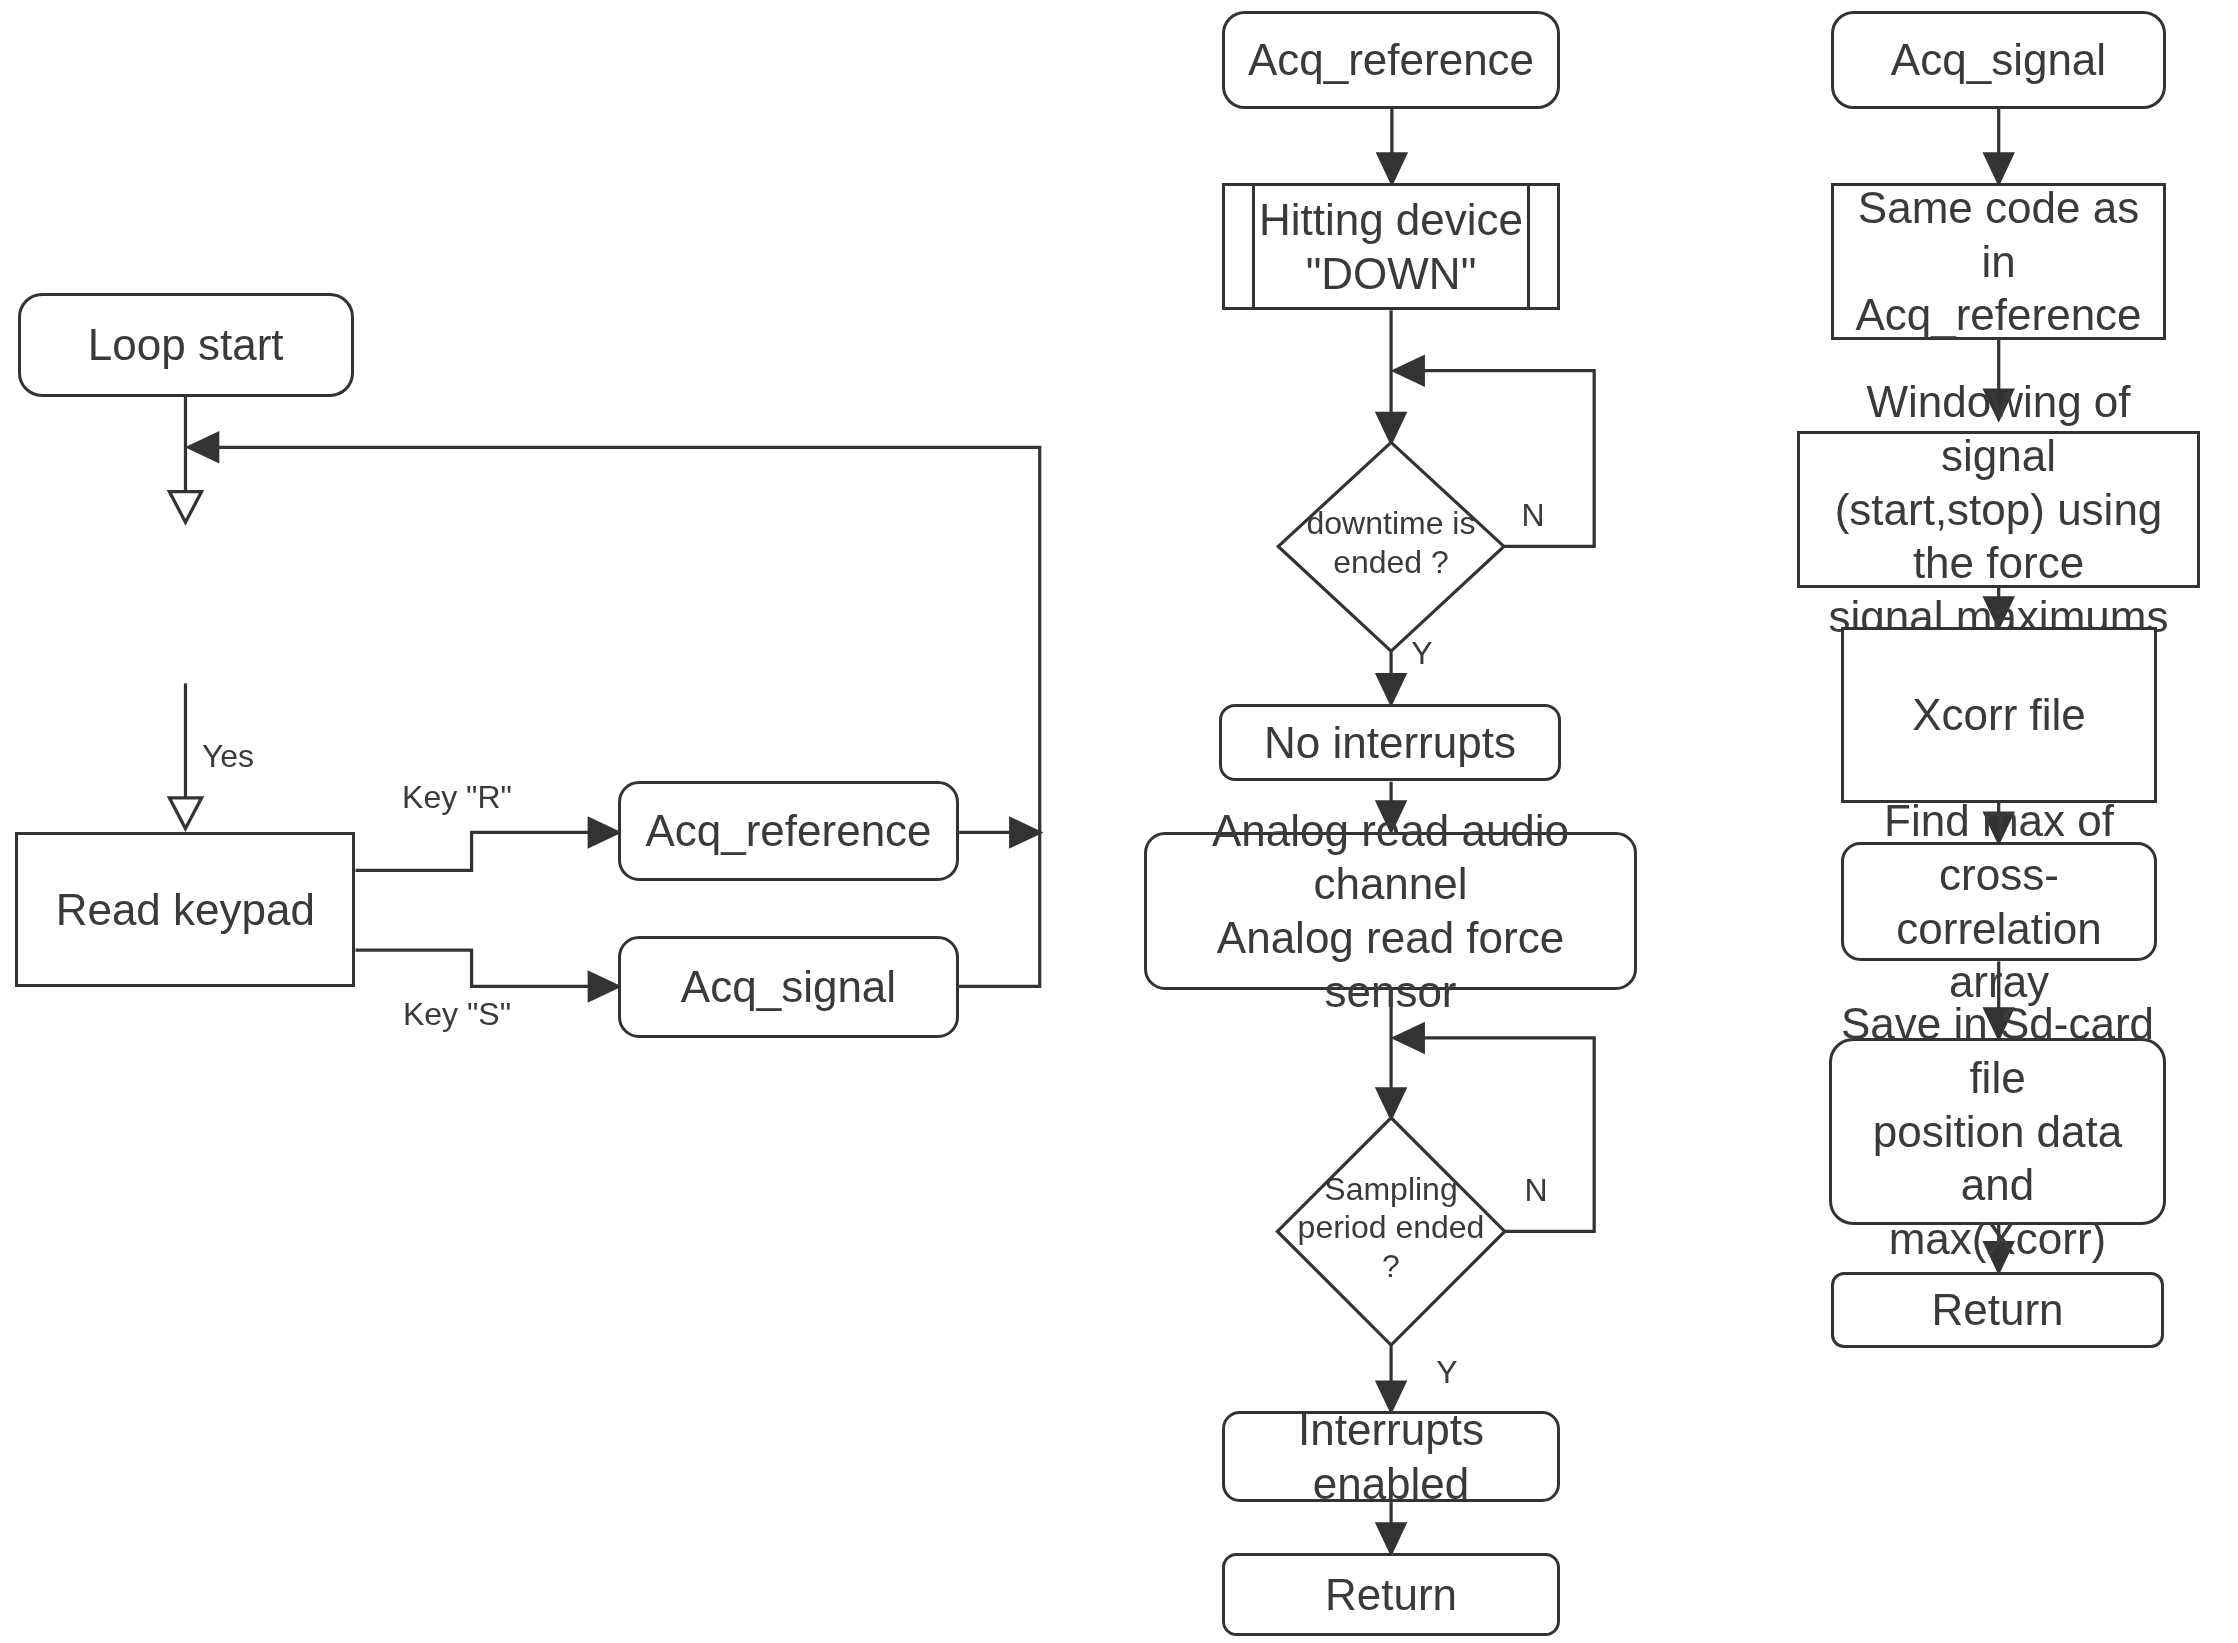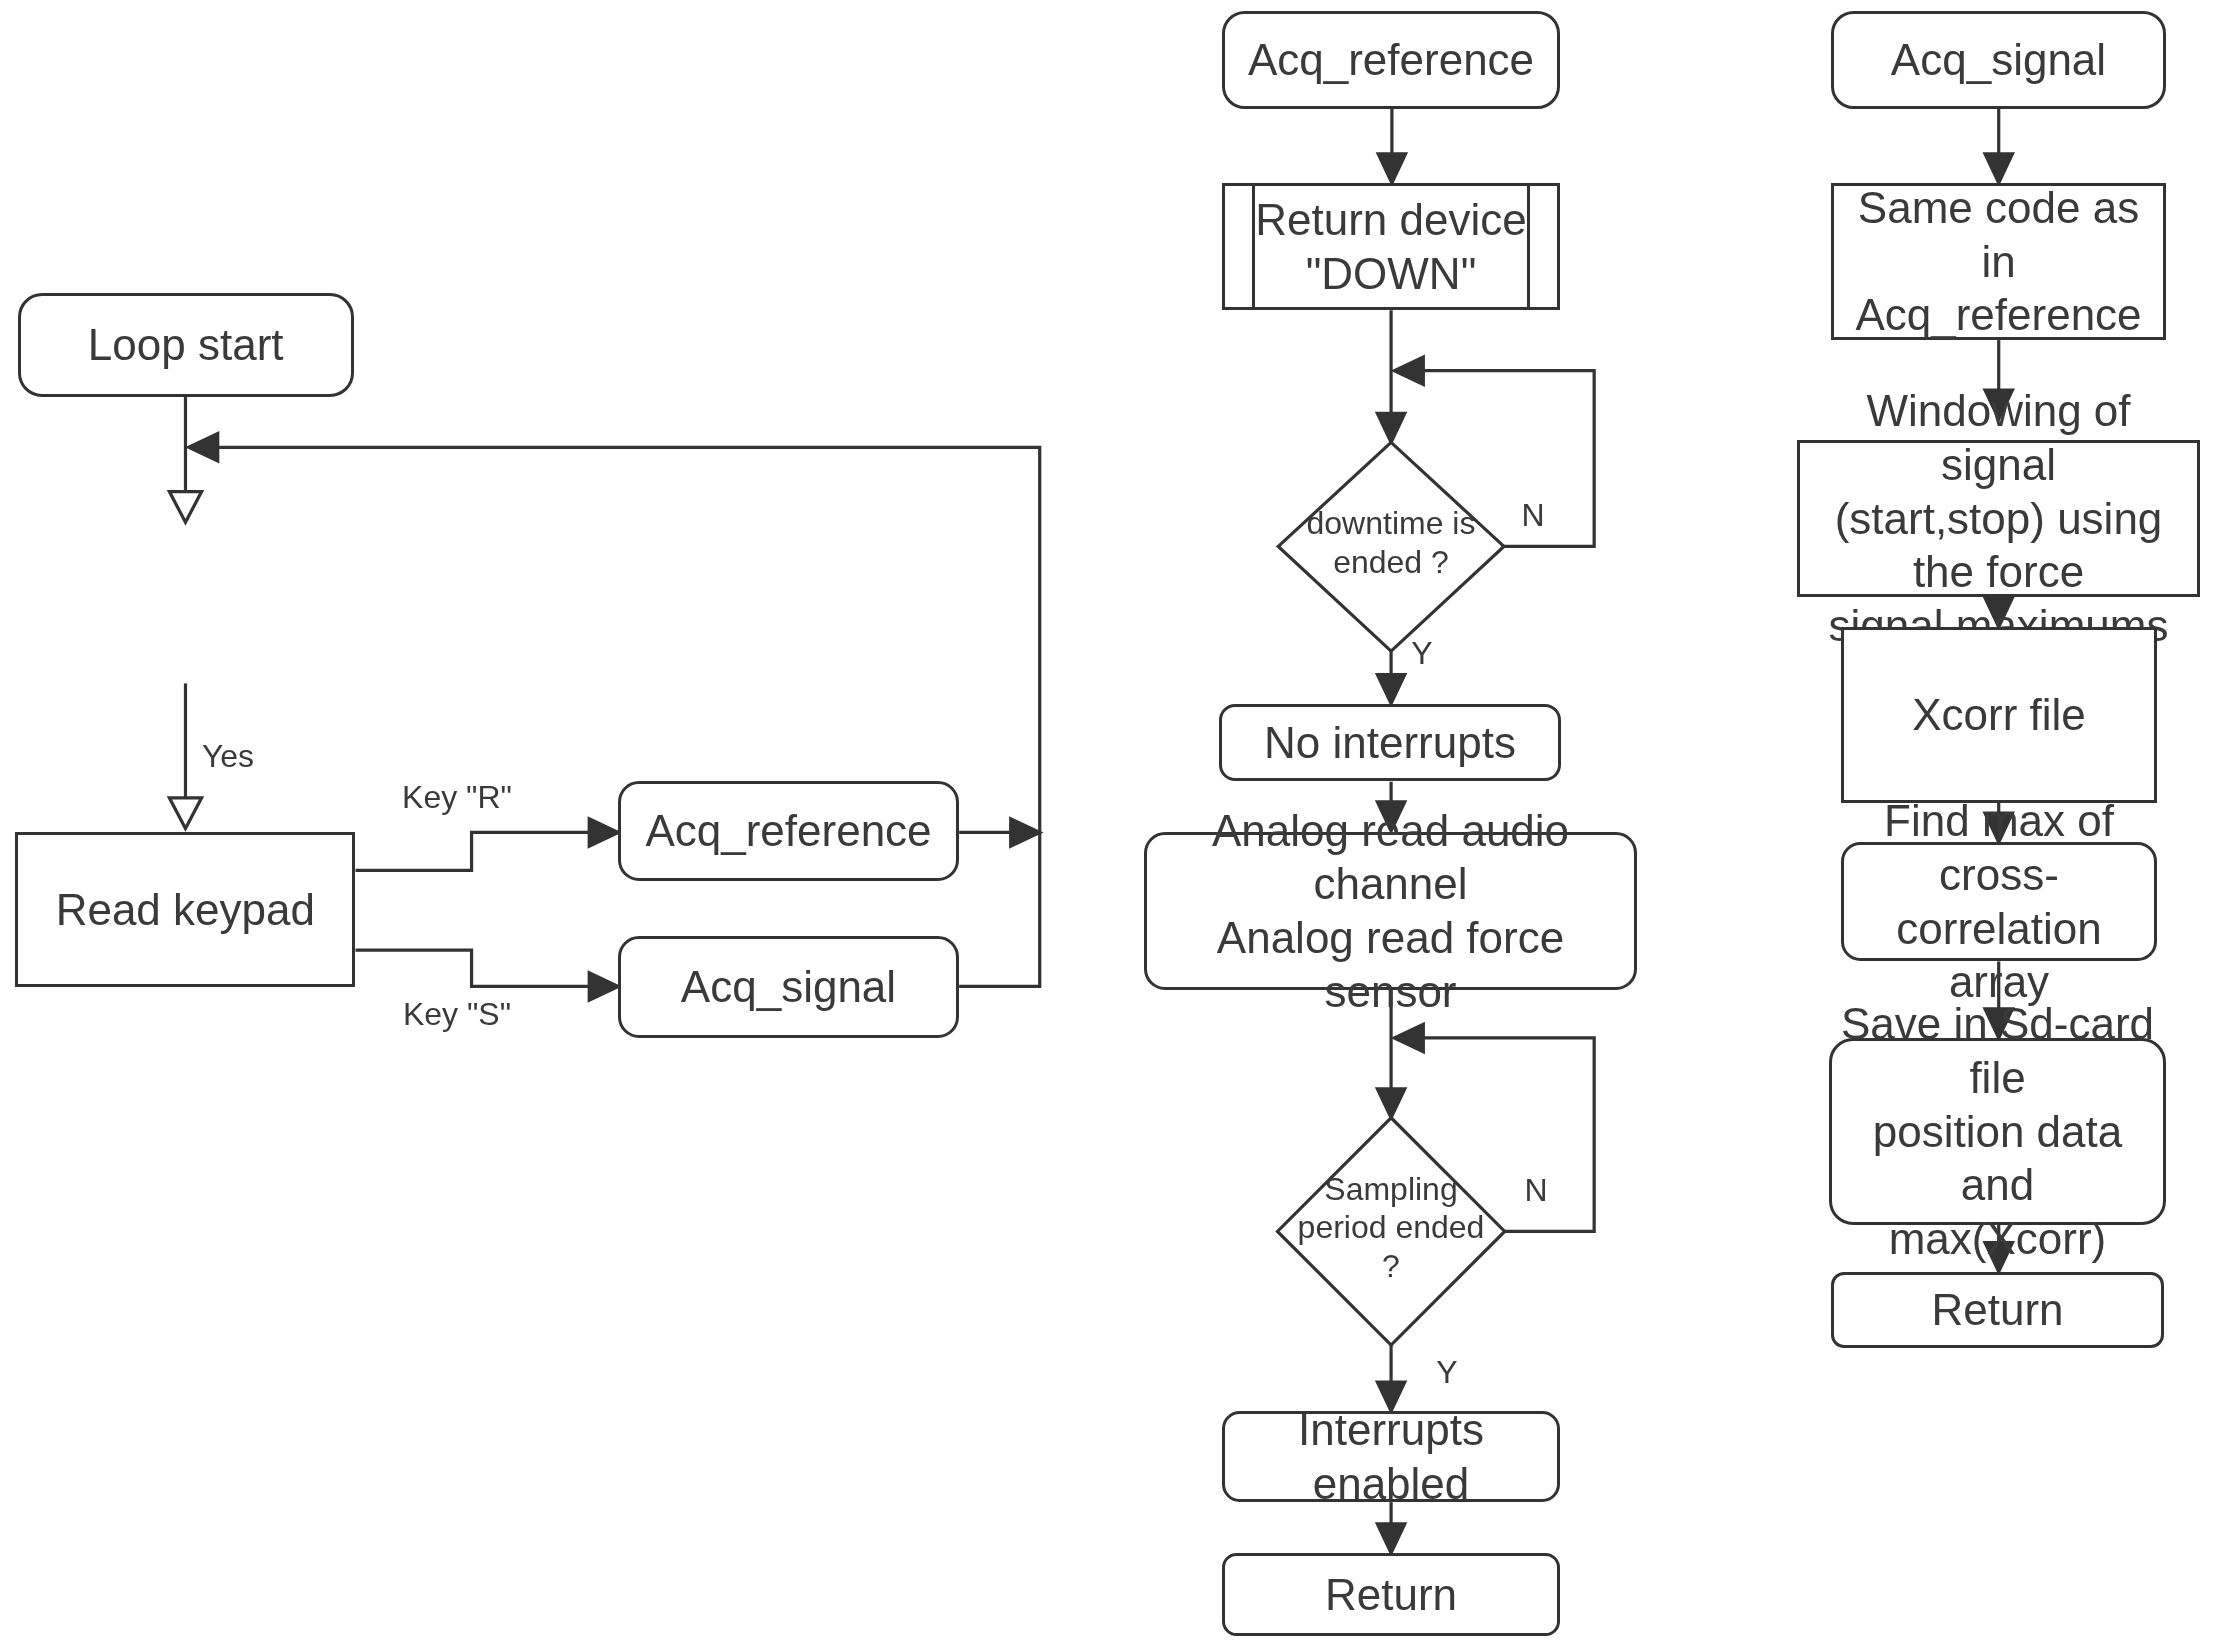--- a/index.html
+++ b/index.html
@@ -39,21 +39,21 @@
   .n-hitting-device::after{right:27px;}
   .n-no-interrupts{left:1219px;top:704px;width:342px;height:77px;border-radius:16px;}
   .n-analog-read{left:1144px;top:832px;width:493px;height:158px;border-radius:21px;}
   .n-interrupts-enabled{left:1222px;top:1411px;width:338px;height:91px;border-radius:17.7px;}
   .n-return-mid{left:1222px;top:1553px;width:338px;height:83px;border-radius:14.5px;}
   .l-d1{left:1391px;top:542px;width:242px;height:89px;}
   .l-d2{left:1391px;top:1227px;width:242px;height:121px;text-align:center;}
   
   .n-acq-signal-start{left:1831px;top:11.3px;width:335px;height:98px;border-radius:22.6px;}
   .n-same-code{left:1831px;top:183px;width:335px;height:157px;border-radius:0;}
-  .n-windowing{left:1797px;top:440px;width:403px;height:157px;border-radius:0;}
+  .n-windowing{left:1797px;top:431px;width:403px;height:157px;border-radius:0;}
   .n-xcorr{left:1841px;top:627px;width:316px;height:176px;border-radius:0;}
   .n-find-max{left:1841px;top:842px;width:316px;height:119px;border-radius:19.3px;}
   .n-save-sd{left:1829px;top:1038px;width:337px;height:187px;border-radius:24px;}
   .n-return-right{left:1831px;top:1272px;width:333px;height:76px;border-radius:13px;}
   
   .l-yes{left:228px;top:757px;}
   .l-key-r{left:457px;top:798px;}
   .l-key-s{left:457px;top:1015px;}
   .l-n1{left:1533px;top:516px;}
   .l-y1{left:1422px;top:654px;}
@@ -125,21 +125,21 @@
     <span class="node-label">Acq_reference</span>
   </div>
   <div class="node n-acq-signal-call">
     <span class="node-label">Acq_signal</span>
   </div>
 
   <div class="node n-acq-reference-start">
     <span class="node-label">Acq_reference</span>
   </div>
   <div class="node n-hitting-device">
-    <span class="node-label">Return device
+    <span class="node-label">Hitting device
 "DOWN"</span>
   </div>
   <div class="diamond-label l-d1">downtime is
 ended ?</div>
   <div class="node n-no-interrupts">
     <span class="node-label">No interrupts</span>
   </div>
   <div class="node n-analog-read">
     <span class="node-label">Analog read audio channel
 Analog read force sensor</span>

